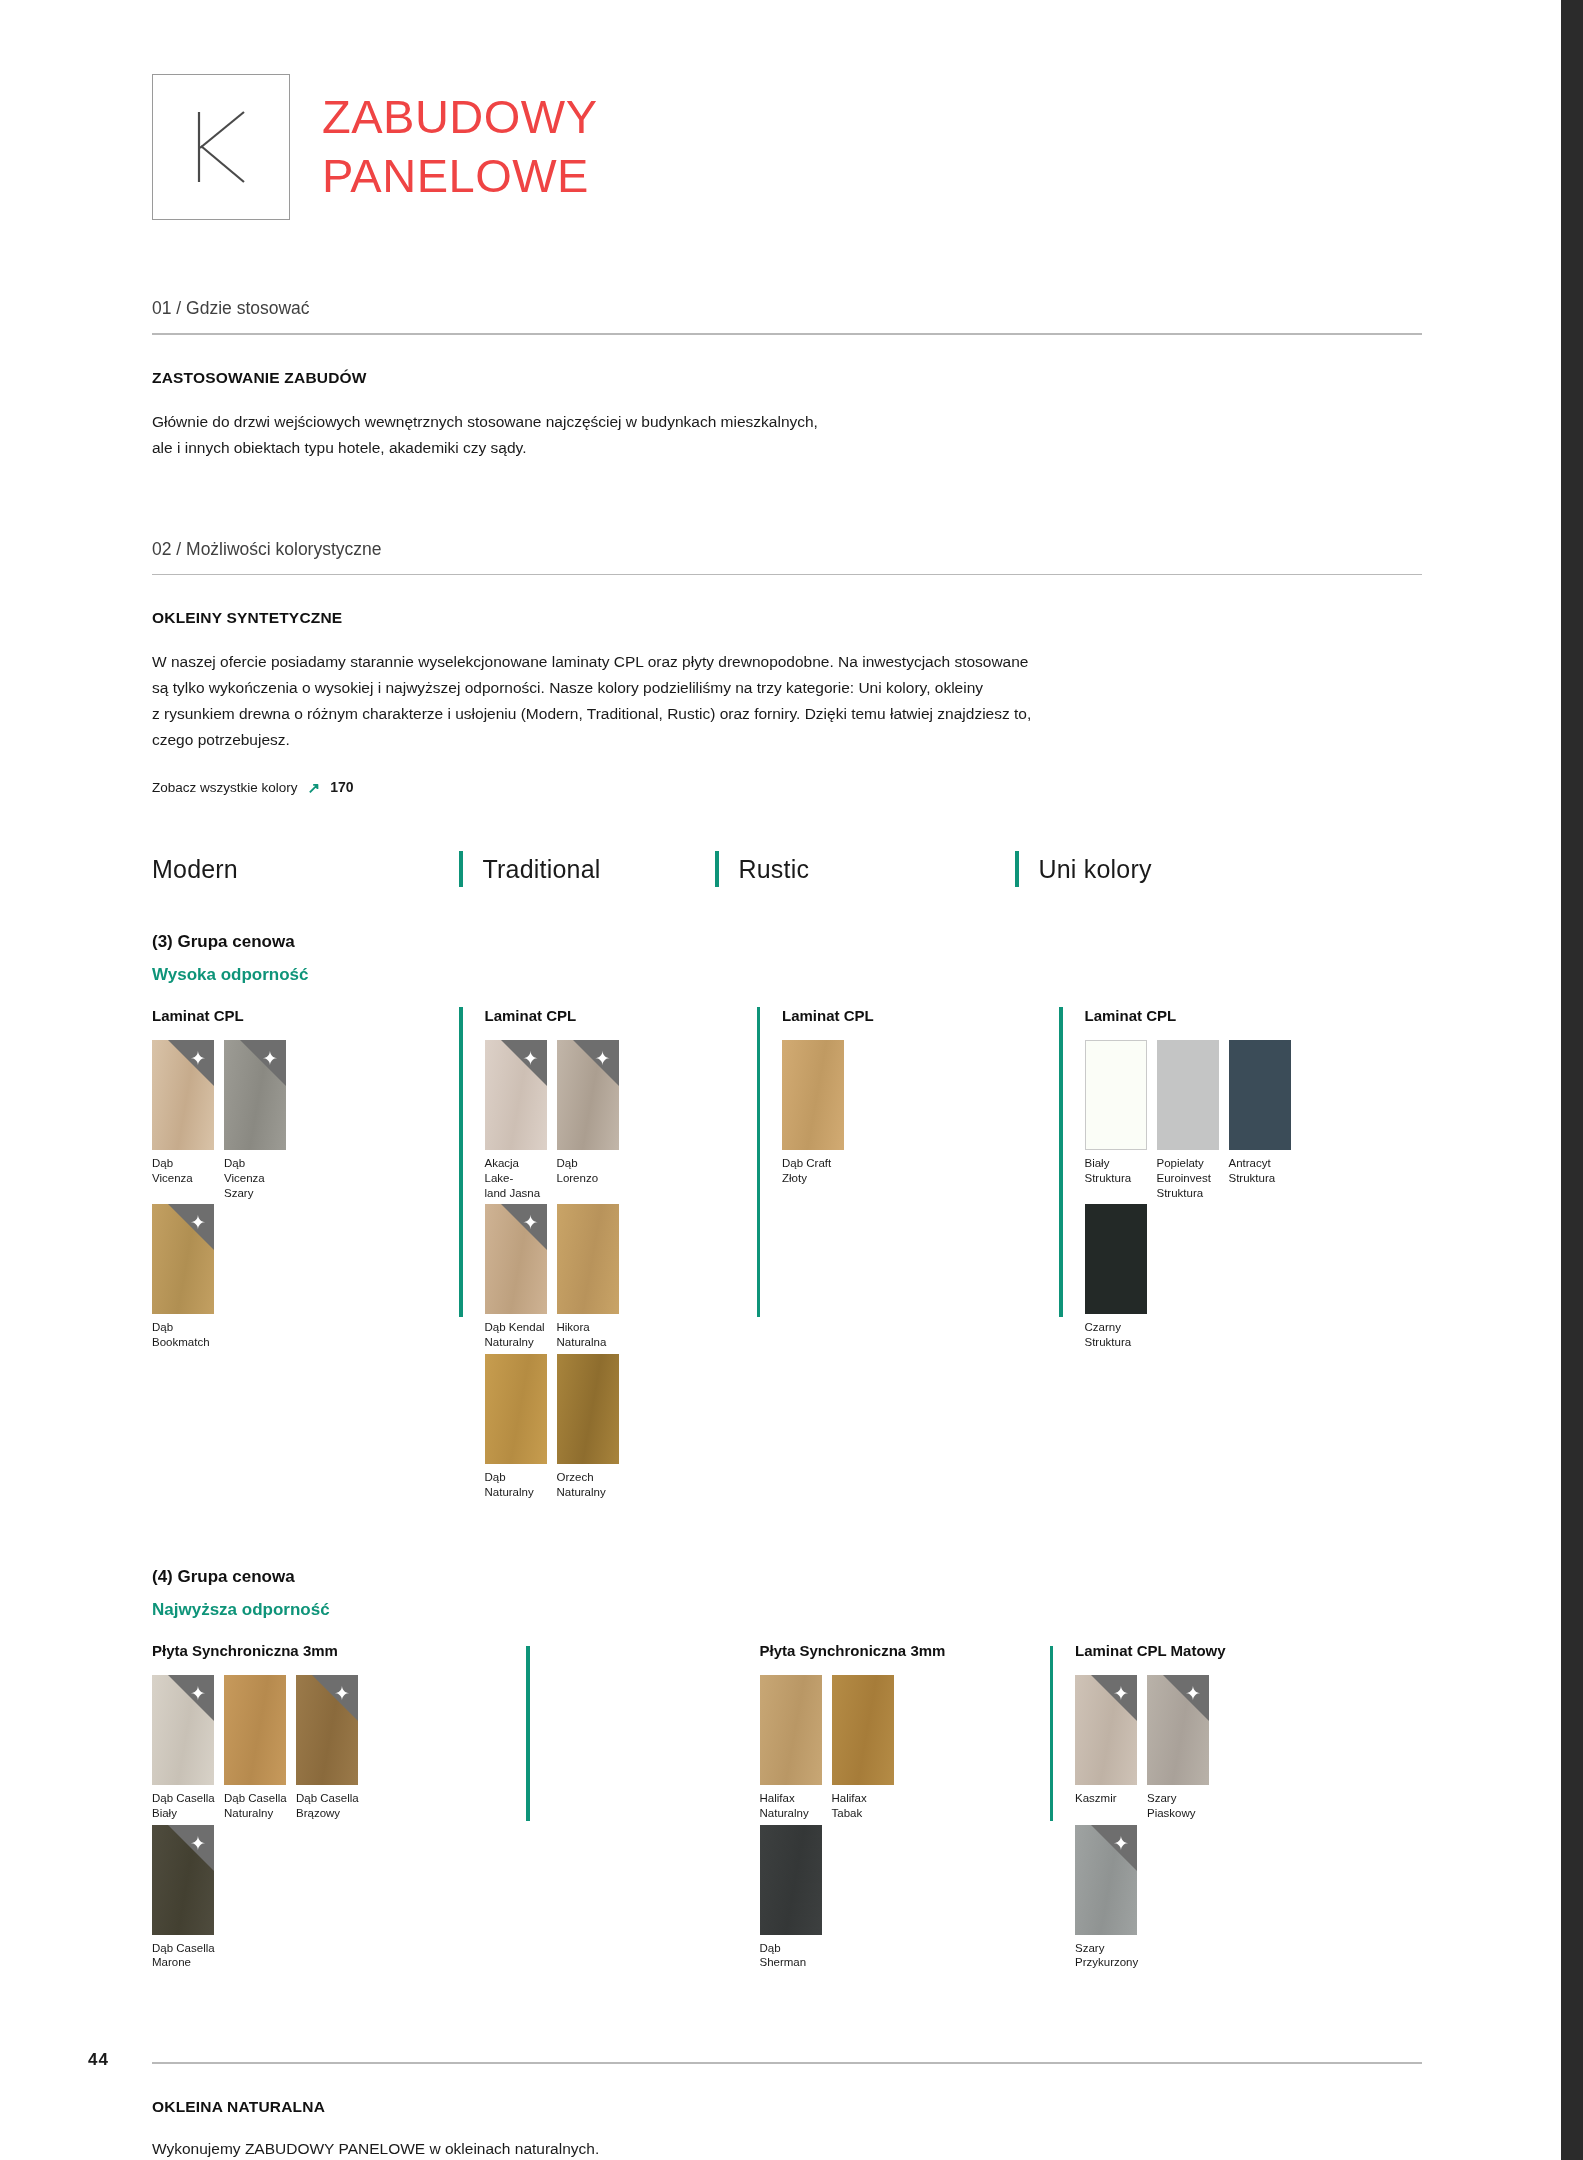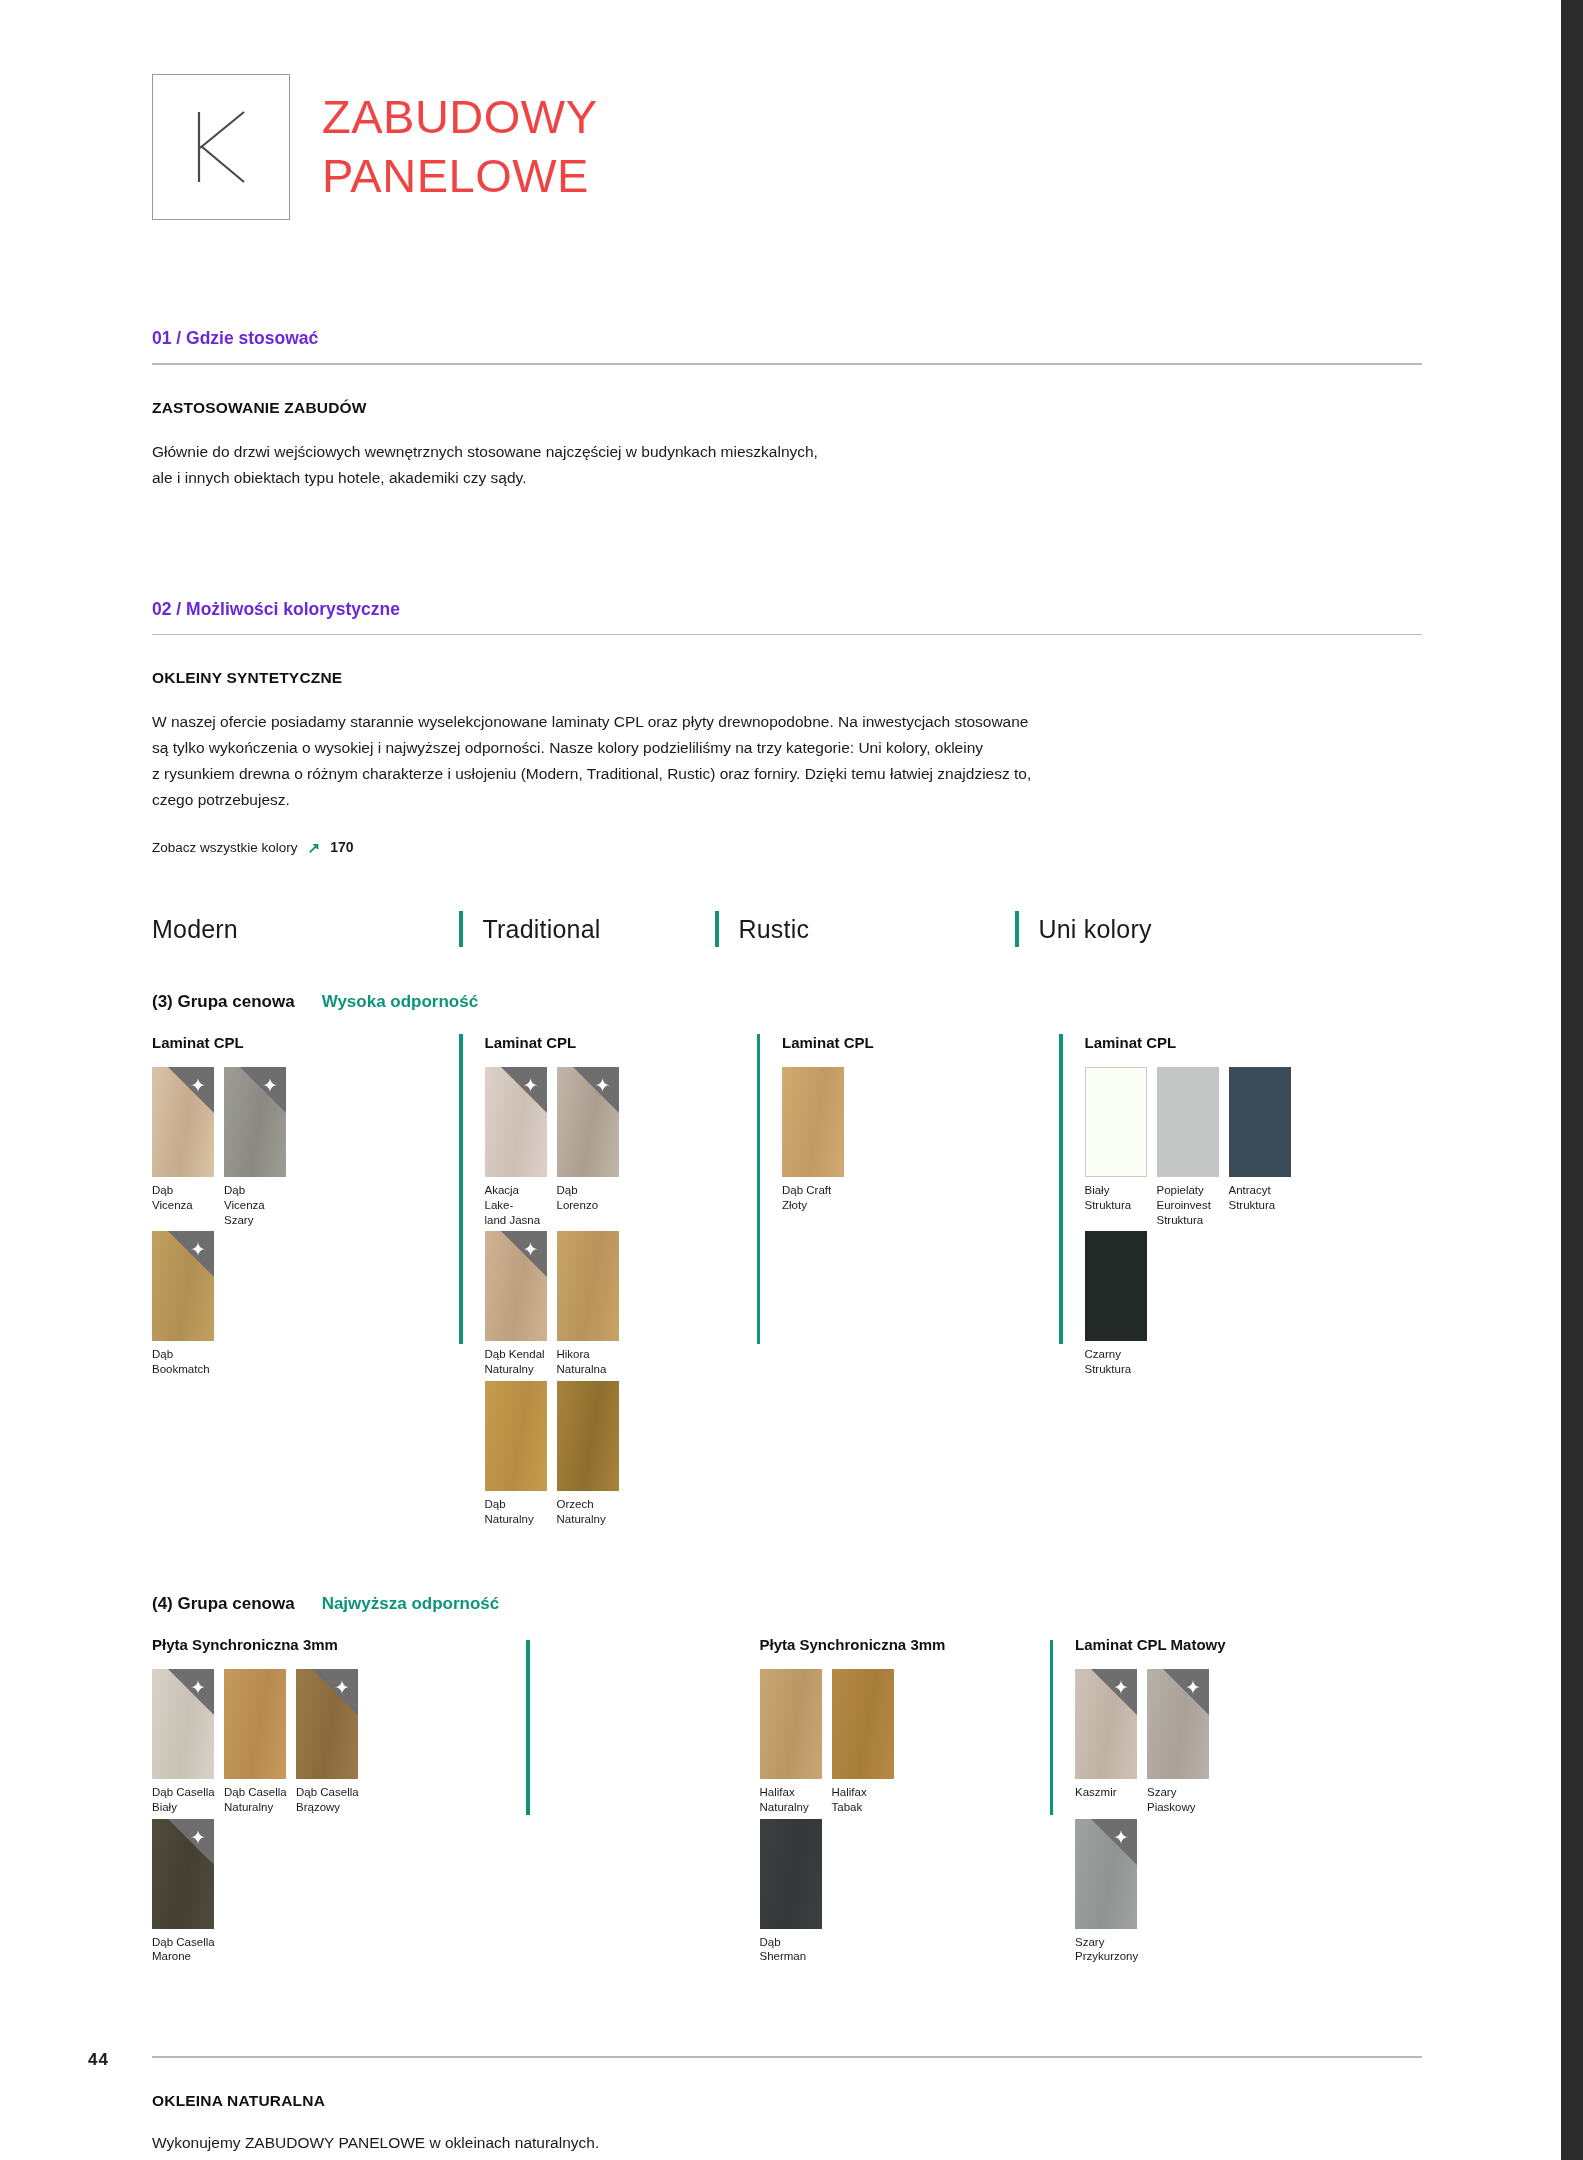--- a/index.html
+++ b/index.html
@@ -33,22 +33,22 @@
     flex:0 0 auto;
   }
   .title-wrap{margin-left:32px;}
   .doc-title{
     font-size:47px;line-height:1.25;font-weight:400;letter-spacing:.5px;
     color:#ef4444;
   }
 
   
   .sec-head{
-    color:#6d28d9;font-weight:700;font-size:17.5px;
-    margin-top:108px;
+    color:#404040;font-weight:400;font-size:17.5px;
+    margin-top:78px;
   }
   .sec-rule{height:1.5px;background:#b9b9b9;margin-top:14px;}
   .sub-head{
     font-weight:700;font-size:15.5px;letter-spacing:.2px;margin-top:34px;color:#111;
   }
   .para{
     font-size:15.5px;line-height:1.68;margin-top:22px;color:#1a1a1a;
   }
   .para div{white-space:nowrap;}
   .seeall{
@@ -63,21 +63,21 @@
   }
   .cat{display:flex;align-items:center;}
   .cat .vbar{
     width:3.5px;height:36px;background:#0e9479;margin-right:20px;flex:0 0 auto;
   }
   .cat .vbar.hidden{visibility:hidden;margin-right:0;width:0;}
   .cat .cname{font-size:25px;font-weight:400;color:#1a1a1a;letter-spacing:.2px;}
 
   
   .grupa{
-    display:flex;align-items:flex-start;gap:27px;margin-top:45px;
+    display:flex;align-items:flex-start;gap:13px;margin-top:45px;flex-direction:column;
   }
   .grupa .g1{font-weight:700;font-size:17px;color:#111;}
   .grupa .g2{font-weight:700;font-size:17px;color:#0e9479;}
 
   .board{display:flex;margin-top:22px;position:relative;}
   .col{position:relative;}
   .col-sep{
     width:3.5px;background:#0e9479;flex:0 0 auto;
   }
   .mat-label{

